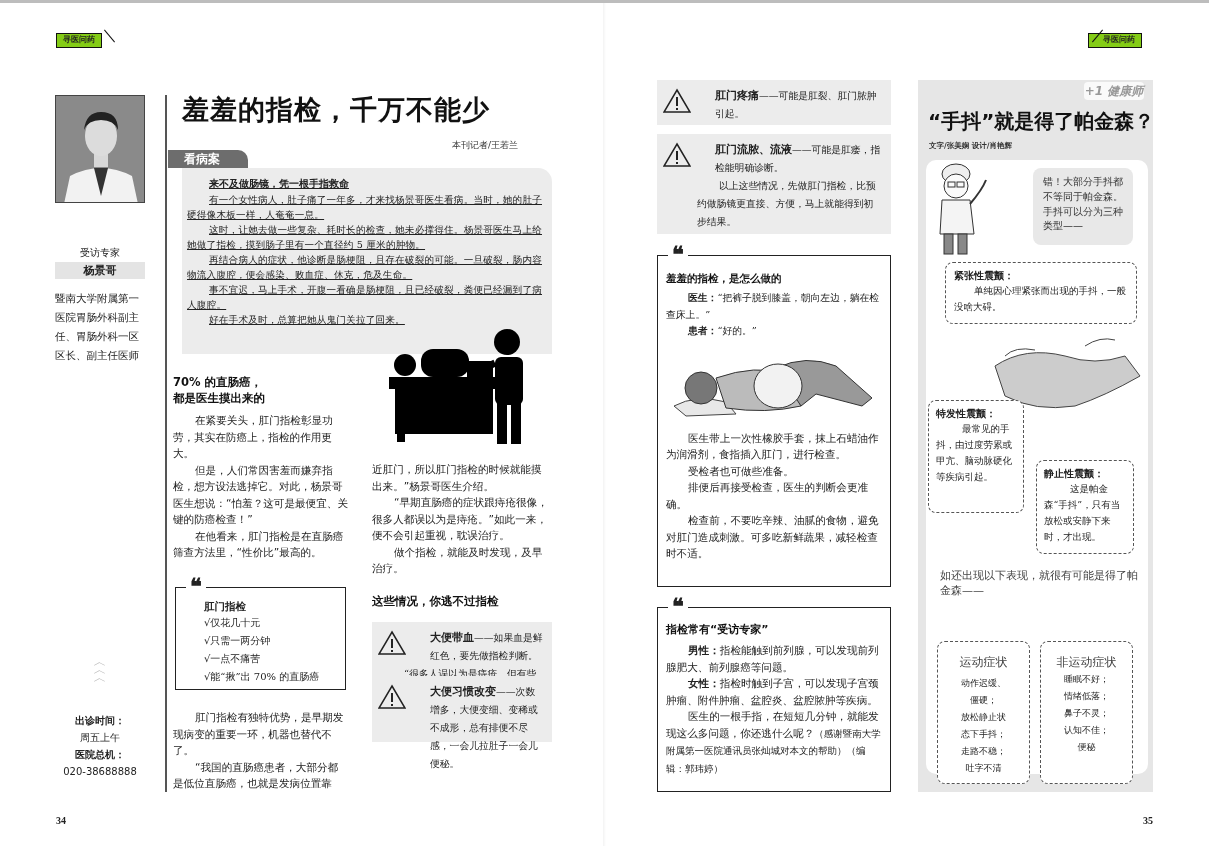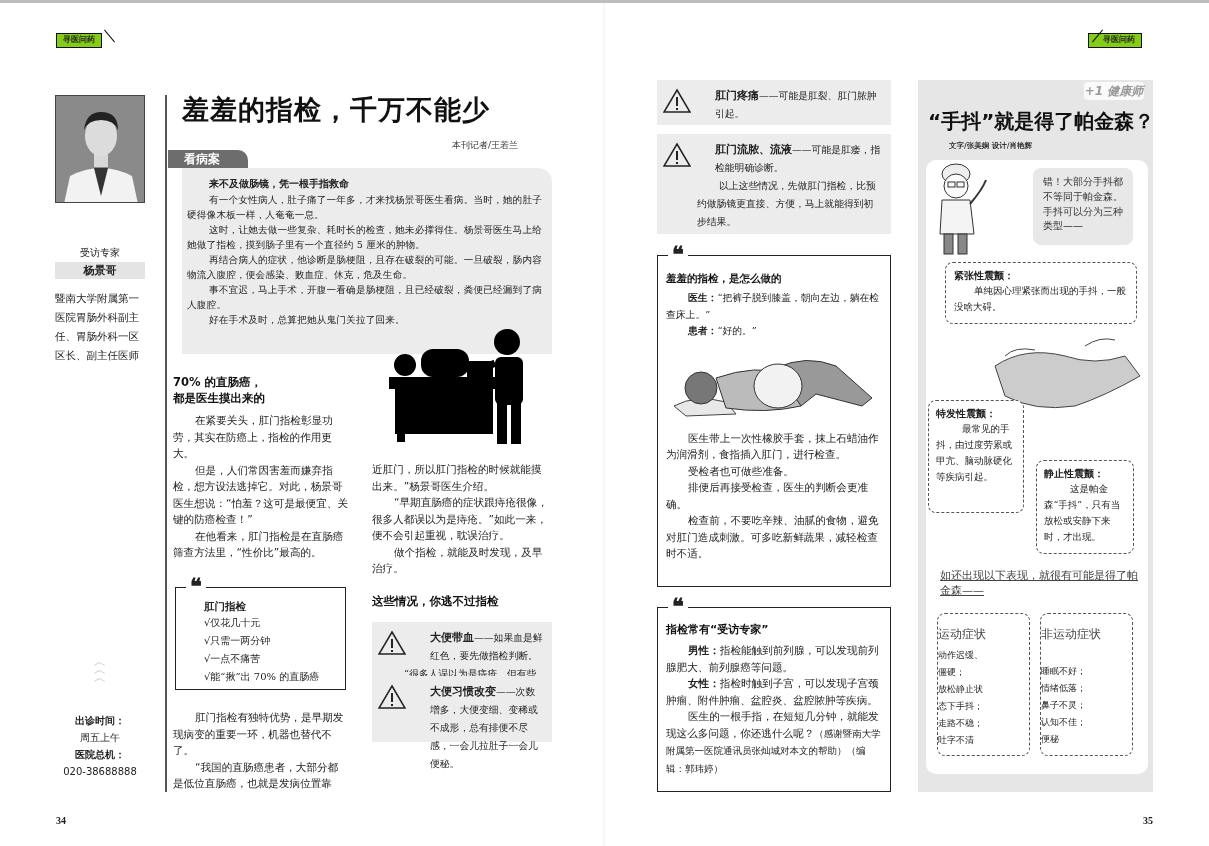--- a/index.html
+++ b/index.html
@@ -18,21 +18,21 @@
   .expert-name { left: 55px; top: 262px; width: 90px; height: 17px; background: #e4e4e4; text-align: center; font-size: 11px; font-weight: bold; line-height: 17px; }
   .expert-desc { left: 55px; top: 289px; width: 92px; font-size: 10.5px; line-height: 19px; }
   .chevrons { left: 90px; top: 658px; width: 20px; color: #bbb; font-size: 13px; line-height: 8px; text-align: center; }
   .clinic { left: 55px; top: 712px; width: 90px; text-align: center; font-size: 10px; line-height: 17px; }
   .clinic b { font-weight: bold; }
   .page-num { font-family: "Liberation Serif", serif; font-weight: bold; font-size: 10px; }
 
   .headline { left: 182px; top: 92px; font-size: 27px; font-weight: bold; letter-spacing: 1px; color: #111; }
   .byline { left: 452px; top: 139px; font-size: 9px; color: #333; }
   .case-tab { left: 168px; top: 150px; width: 80px; height: 18px; background: #6d6d6d; border-radius: 0 10px 0 0; color: #fff; font-weight: bold; font-size: 12px; line-height: 18px; padding-left: 16px; }
-  .case-box { left: 182px; top: 168px; width: 370px; height: 186px; background: #ececec; border-top-right-radius: 14px; padding: 8px 8px 0 5px; }
+  .case-box { left: 182px; top: 168px; width: 370px; height: 186px; background: #ececec; border-top-right-radius: 14px; padding: 8px 8px 0 5px; text-decoration: underline; }
   .case-title { font-size: 10px; font-weight: bold; padding-left: 22px; line-height: 16px; }
   .serif { font-family: "DejaVu Serif", "Liberation Serif", serif; }
   .case-p { font-size: 9.6px; line-height: 15px; text-indent: 22px; letter-spacing: 0.2px; }
 
   .sub-head { font-weight: bold; font-size: 11.5px; line-height: 16px; color: #111; }
   .body-p { font-size: 10.6px; line-height: 16.5px; text-indent: 22px; }
   .col1 { left: 173px; top: 374px; width: 175px; }
   .col2 { left: 372px; top: 461px; width: 180px; }
 
   .quote-box { position: absolute; border: 1.5px solid #222; background: #fff; }
@@ -43,29 +43,29 @@
   .warn-box { position: absolute; background: #ececec; padding: 6px 8px 6px 10px; }
   .warn-icon { position: absolute; left: 6px; top: 8px; width: 28px; height: 26px; }
   .warn-text { font-size: 9.8px; line-height: 18px; padding-left: 48px; }
   .warn-text b { font-family: "Liberation Sans", sans-serif; font-size: 11px; }
   .warn-cont { font-size: 9.8px; line-height: 18px; text-indent: 22px; }
 
   
   .illus-bed { left: 387px; top: 327px; width: 175px; height: 117px; }
   .side-panel { left: 918px; top: 80px; width: 235px; height: 712px; background: #e6e6e6; }
   .side-title { left: 928px; top: 108px; font-size: 20px; font-weight: bold; color: #111; }
-  .side-credit { left: 929px; top: 141px; font-size: 7.5px; font-weight: bold; color: #333; margin-left: 20px; }
+  .side-credit { left: 929px; top: 141px; font-size: 7.5px; font-weight: bold; color: #333; }
   .badge { left: 1064px; top: 82px; width: 60px; height: 18px; background: #fafafa; border-radius: 4px; text-align: center; font-style: italic; font-weight: bold; color: #999; font-size: 12px; line-height: 18px; margin-left: 20px; }
   .inner-card { left: 926px; top: 160px; width: 222px; height: 614px; background: #fff; border-radius: 10px; }
   .speech { left: 1033px; top: 168px; width: 100px; height: 77px; background: #e8e8e8; border-radius: 8px; font-size: 10px; line-height: 14.8px; padding: 7px 8px 0 10px; color: #333; }
   .dashed { position: absolute; border: 1.2px dashed #555; border-radius: 8px; background: #fff; }
   .dashed-title { font-size: 10px; font-weight: bold; font-family: "Liberation Sans", sans-serif; }
   .dashed-p { font-size: 9.5px; line-height: 16px; }
-  .prompt { left: 940px; top: 569px; width: 200px; font-size: 11px; line-height: 14.5px; color: #444; text-decoration: underline; }
-  .sym-box { top: 613px; height: 143px; width: 93px; }
+  .prompt { left: 940px; top: 569px; width: 200px; font-size: 11px; line-height: 14.5px; color: #444; }
+  .sym-box { top: 641px; height: 143px; width: 93px; text-align: center; }
   .sym-title { font-size: 12px; margin-top: 12px; color: #444; }
   .sym-item { font-size: 9px; line-height: 17px; }
 </style>
 </head>
 <body>
 
 <div class="top-rule"></div>
 <div class="gutter"></div>
 
 <div class="section-tag" style="left:56px; top:33px;">
@@ -272,21 +272,21 @@
     <div class="sym-item">动作迟缓、</div>
     <div class="sym-item">僵硬；</div>
     <div class="sym-item">放松静止状</div>
     <div class="sym-item">态下手抖；</div>
     <div class="sym-item">走路不稳；</div>
     <div class="sym-item">吐字不清</div>
   </div>
 </div>
 <div class="dashed sym-box" style="left:1040px;">
   <div class="sym-title">非运动症状</div>
-  <div style="margin-top:20px;" class="serif">
+  <div style="margin-top:0;" class="serif">
     <div class="sym-item">睡眠不好；</div>
     <div class="sym-item">情绪低落；</div>
     <div class="sym-item">鼻子不灵；</div>
     <div class="sym-item">认知不佳；</div>
     <div class="sym-item">便秘</div>
   </div>
 </div>
 
 <div class="abs page-num" style="left:1143px; top:815px;">35</div>
 

